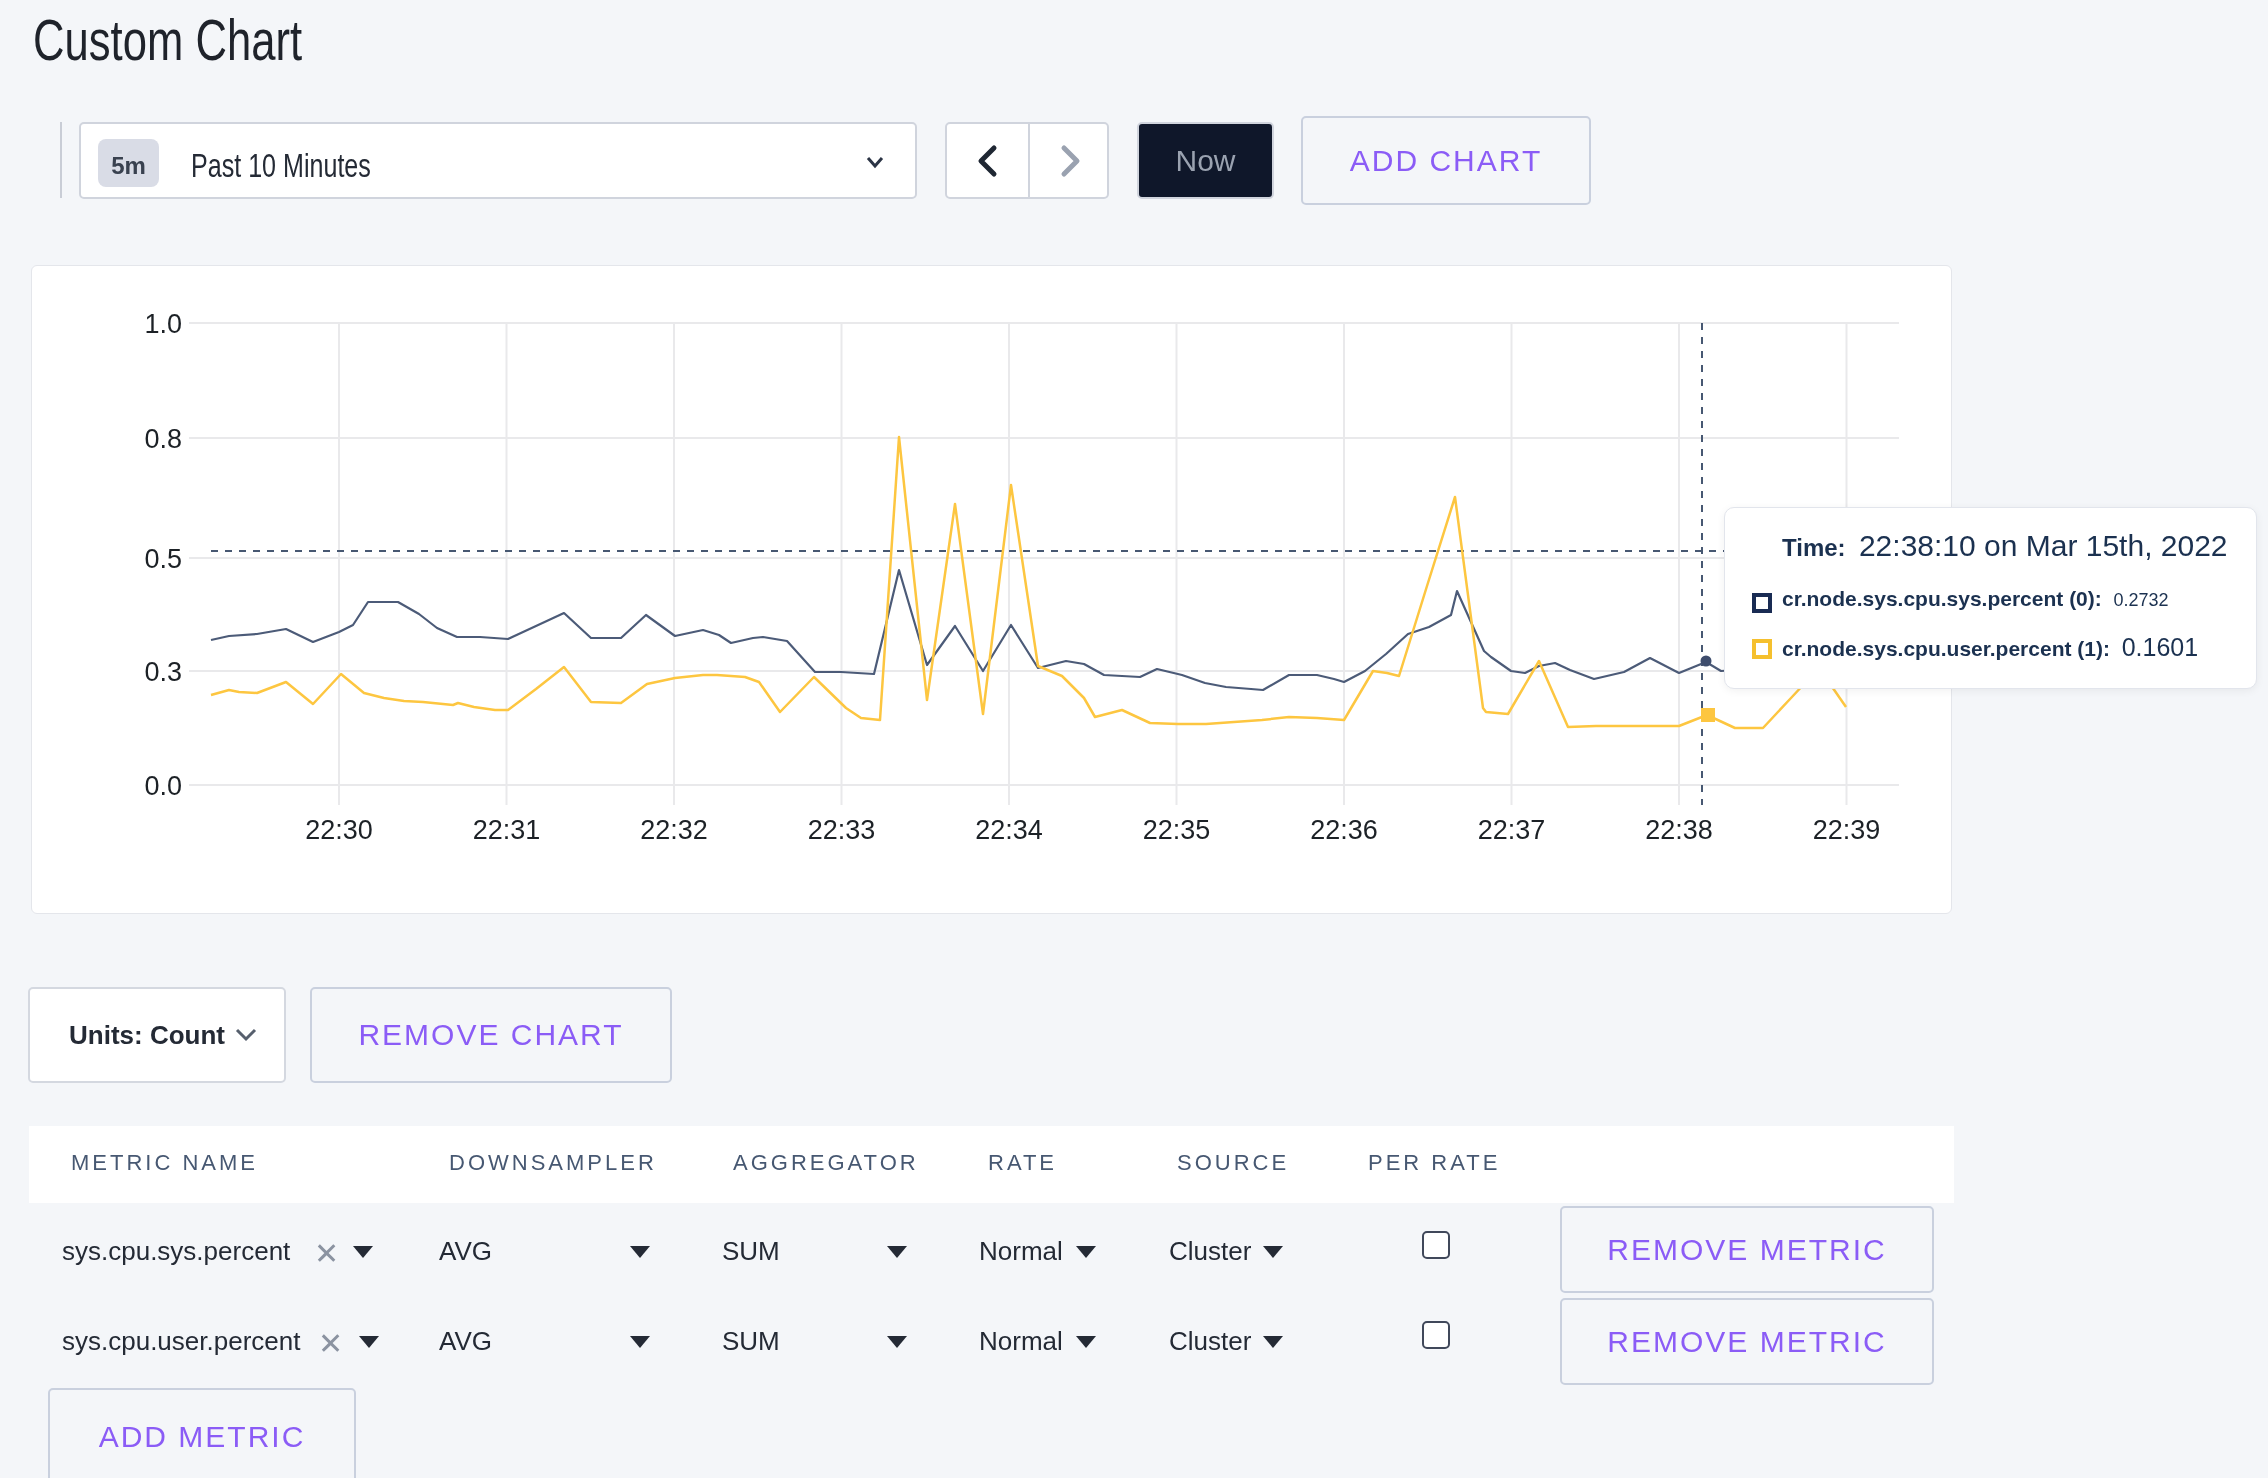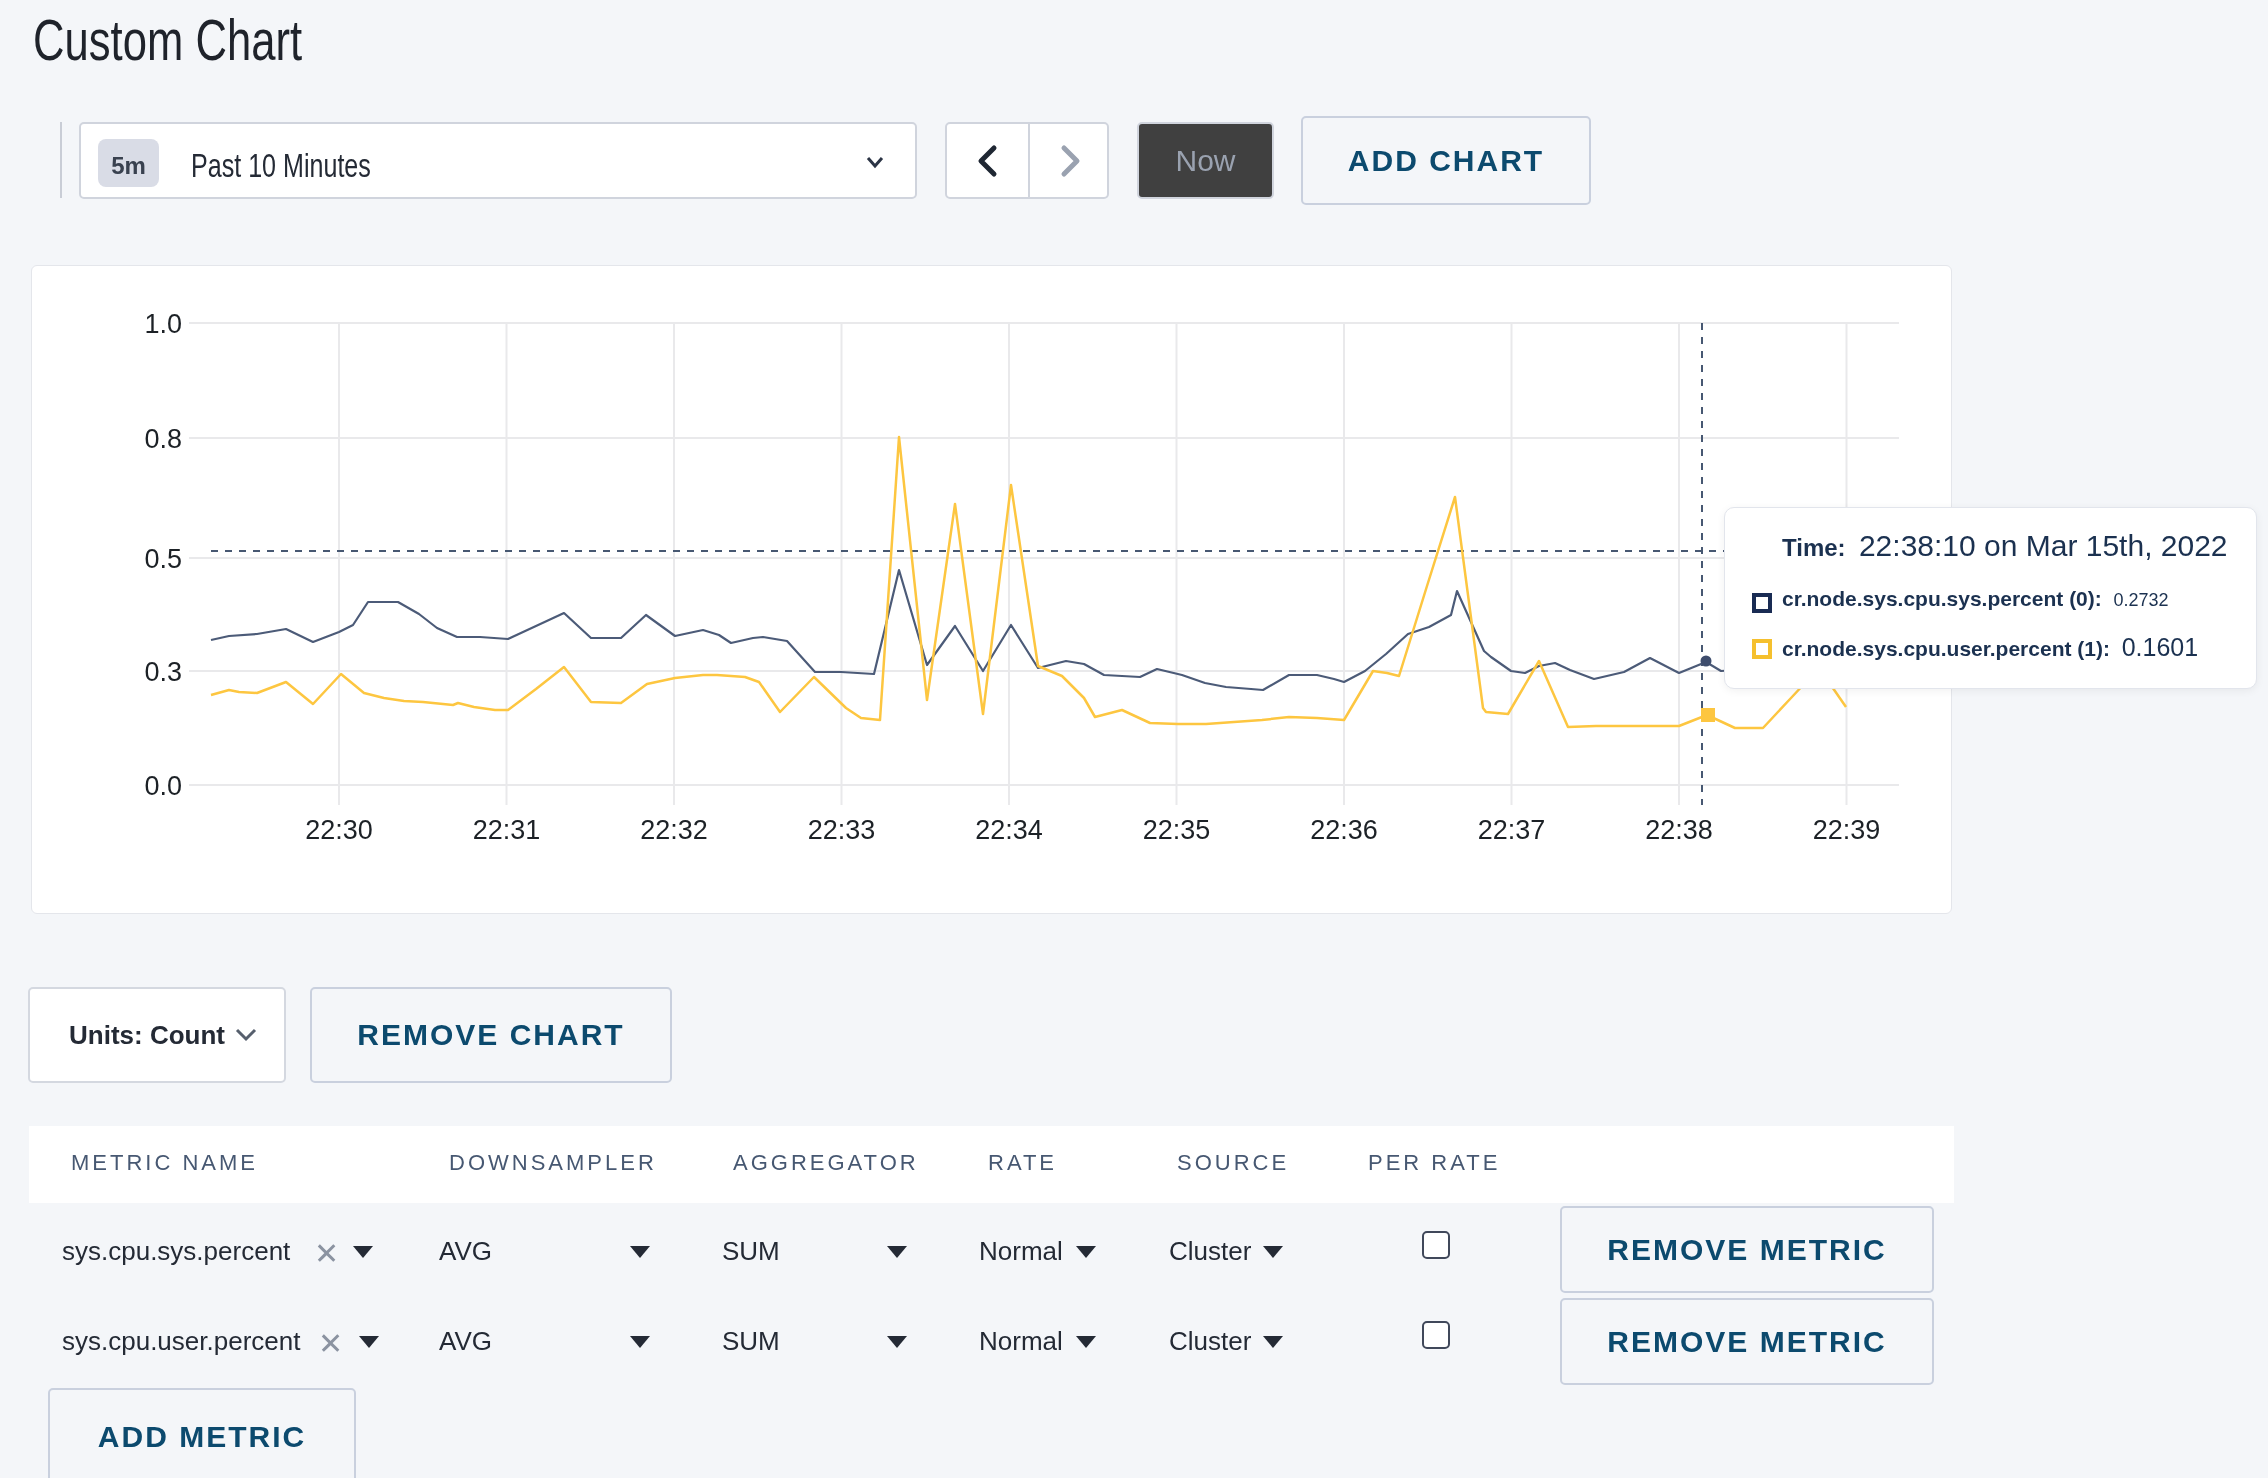--- a/index.html
+++ b/index.html
@@ -1,19 +1,19 @@
 <!DOCTYPE html>
 <html><head>
 <meta charset="utf-8">
 <style>
   * { margin:0; padding:0; box-sizing:border-box; }
   html,body { width:2268px; height:1478px; background:#f4f6f9; font-family:"Liberation Sans", sans-serif; }
   #page { position:relative; width:2268px; height:1478px; overflow:hidden;margin-top:8px; }
   .abs { position:absolute; white-space:nowrap; }
-  .btn-blue-text { color:#0c4a6e; letter-spacing:2px; font-weight:700; }
+  .btn-blue-text { color:#8b5cf6; letter-spacing:2px; font-weight:400; }
 </style>
 </head>
 <body>
 <div id="page">
 
   <div class="abs" style="left:33px; top:3px; font-size:58px; line-height:1; font-weight:400; color:#1f232b; transform:scaleX(0.752); transform-origin:left top;">Custom Chart</div>
 
   <div class="abs" style="left:60px; top:114px; width:2px; height:76px; background:#c9cdd6;"></div>
   <div class="abs" style="left:79px; top:114px; width:838px; height:77px; background:#fff; border:2px solid #d0d4dd; border-radius:5px;">
     <div class="abs" style="left:17px; top:15px; width:61px; height:48px; background:#d9dce6; border-radius:8px; text-align:center; line-height:54px; font-size:24px; font-weight:700; color:#39414f;">5m</div>
@@ -24,21 +24,21 @@
   </div>
   <div class="abs" style="left:945px; top:114px; width:164px; height:77px; background:#fff; border:2px solid #d0d4dd; border-radius:5px;">
     <div class="abs" style="left:81px; top:0; width:2px; height:73px; background:#d0d4dd;"></div>
     <svg class="abs" style="left:28px; top:20px;" width="24" height="34" viewBox="0 0 24 34">
         <path d="M19 4 L6 17 L19 30" fill="none" stroke="#1f2733" stroke-width="5" stroke-linecap="round" stroke-linejoin="round"></path>
       </svg>
     <svg class="abs" style="left:112px; top:20px;" width="24" height="34" viewBox="0 0 24 34">
         <path d="M5 4 L18 17 L5 30" fill="none" stroke="#9aa2b0" stroke-width="5" stroke-linecap="round" stroke-linejoin="round"></path>
       </svg>
   </div>
-  <div class="abs" style="left:1137px; top:114px; width:137px; height:77px; background:#404040; border:2px solid #d0d4dd; border-radius:5px; text-align:center; line-height:73px; font-size:30px; color:#9aa2b0;">Now</div>
+  <div class="abs" style="left:1137px; top:114px; width:137px; height:77px; background:#0f172a; border:2px solid #d0d4dd; border-radius:5px; text-align:center; line-height:73px; font-size:30px; color:#9aa2b0;">Now</div>
   <div class="abs" style="left:1301px; top:108px; width:290px; height:89px; border:2px solid #c9d0de; border-radius:5px; text-align:center; line-height:85px; font-size:30px;"><span class="btn-blue-text">ADD CHART</span></div>
 
   <div class="abs" style="left:31px; top:257px; width:1921px; height:649px; background:#fff; border:1px solid #e4e6eb; border-radius:6px;"></div>
 
   <svg class="abs" style="left:0; top:0;" width="2268" height="1478" viewBox="0 0 2268 1478">
     <g id="grid">
         <line x1="189" y1="315" x2="1899" y2="315" stroke="#e9e9eb" stroke-width="2"></line>
         <line x1="189" y1="430" x2="1899" y2="430" stroke="#e9e9eb" stroke-width="2"></line>
         <line x1="189" y1="550" x2="1899" y2="550" stroke="#e9e9eb" stroke-width="2"></line>
         <line x1="189" y1="663" x2="1899" y2="663" stroke="#e9e9eb" stroke-width="2"></line>

